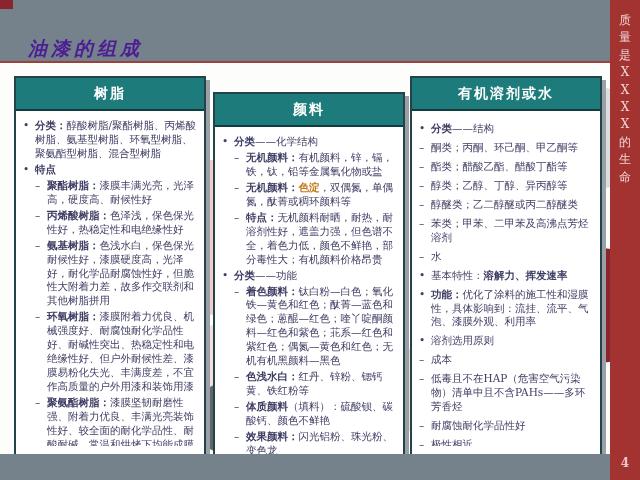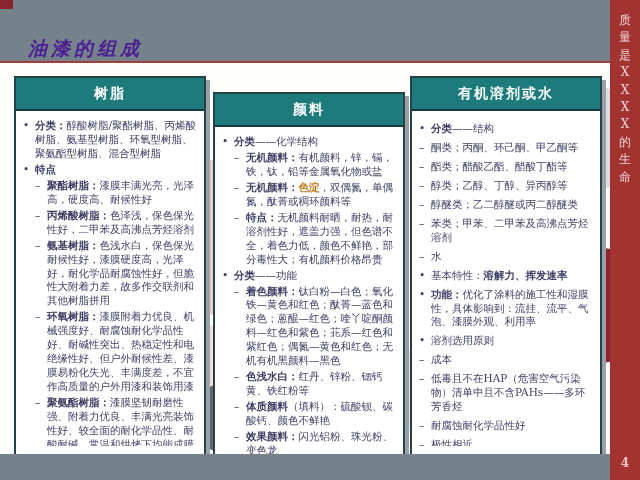--- a/index.html
+++ b/index.html
@@ -66,21 +66,21 @@
       <div class="it l1">
           <span class="mk">•</span>
           <span class="tx"><b>特点</b></span>
         </div>
       <div class="it l2">
           <span class="mk">–</span>
           <span class="tx"><b>聚酯树脂：</b><span>漆膜丰满光亮，光泽高，硬度高、耐候性好</span></span>
         </div>
       <div class="it l2">
           <span class="mk">–</span>
-          <span class="tx"><b>丙烯酸树脂：</b><span>色泽浅，保色保光性好，二甲苯及高沸点芳烃溶剂</span></span>
+          <span class="tx"><b>丙烯酸树脂：</b><span>色泽浅，保色保光性好，热稳定性和电绝缘性好</span></span>
         </div>
       <div class="it l2">
           <span class="mk">–</span>
           <span class="tx"><b>氨基树脂：</b><span>色浅水白，保色保光耐候性好，漆膜硬度高，光泽好，耐化学品耐腐蚀性好，但脆性大附着力差，故多作交联剂和其他树脂拼用</span></span>
         </div>
       <div class="it l2">
           <span class="mk">–</span>
           <span class="tx"><b>环氧树脂：</b><span>漆膜附着力优良、机械强度好、耐腐蚀耐化学品性好、耐碱性突出、热稳定性和电绝缘性好、但户外耐候性差、漆膜易粉化失光、丰满度差，不宜作高质量的户外用漆和装饰用漆</span></span>
         </div>
       <div class="it l2">

